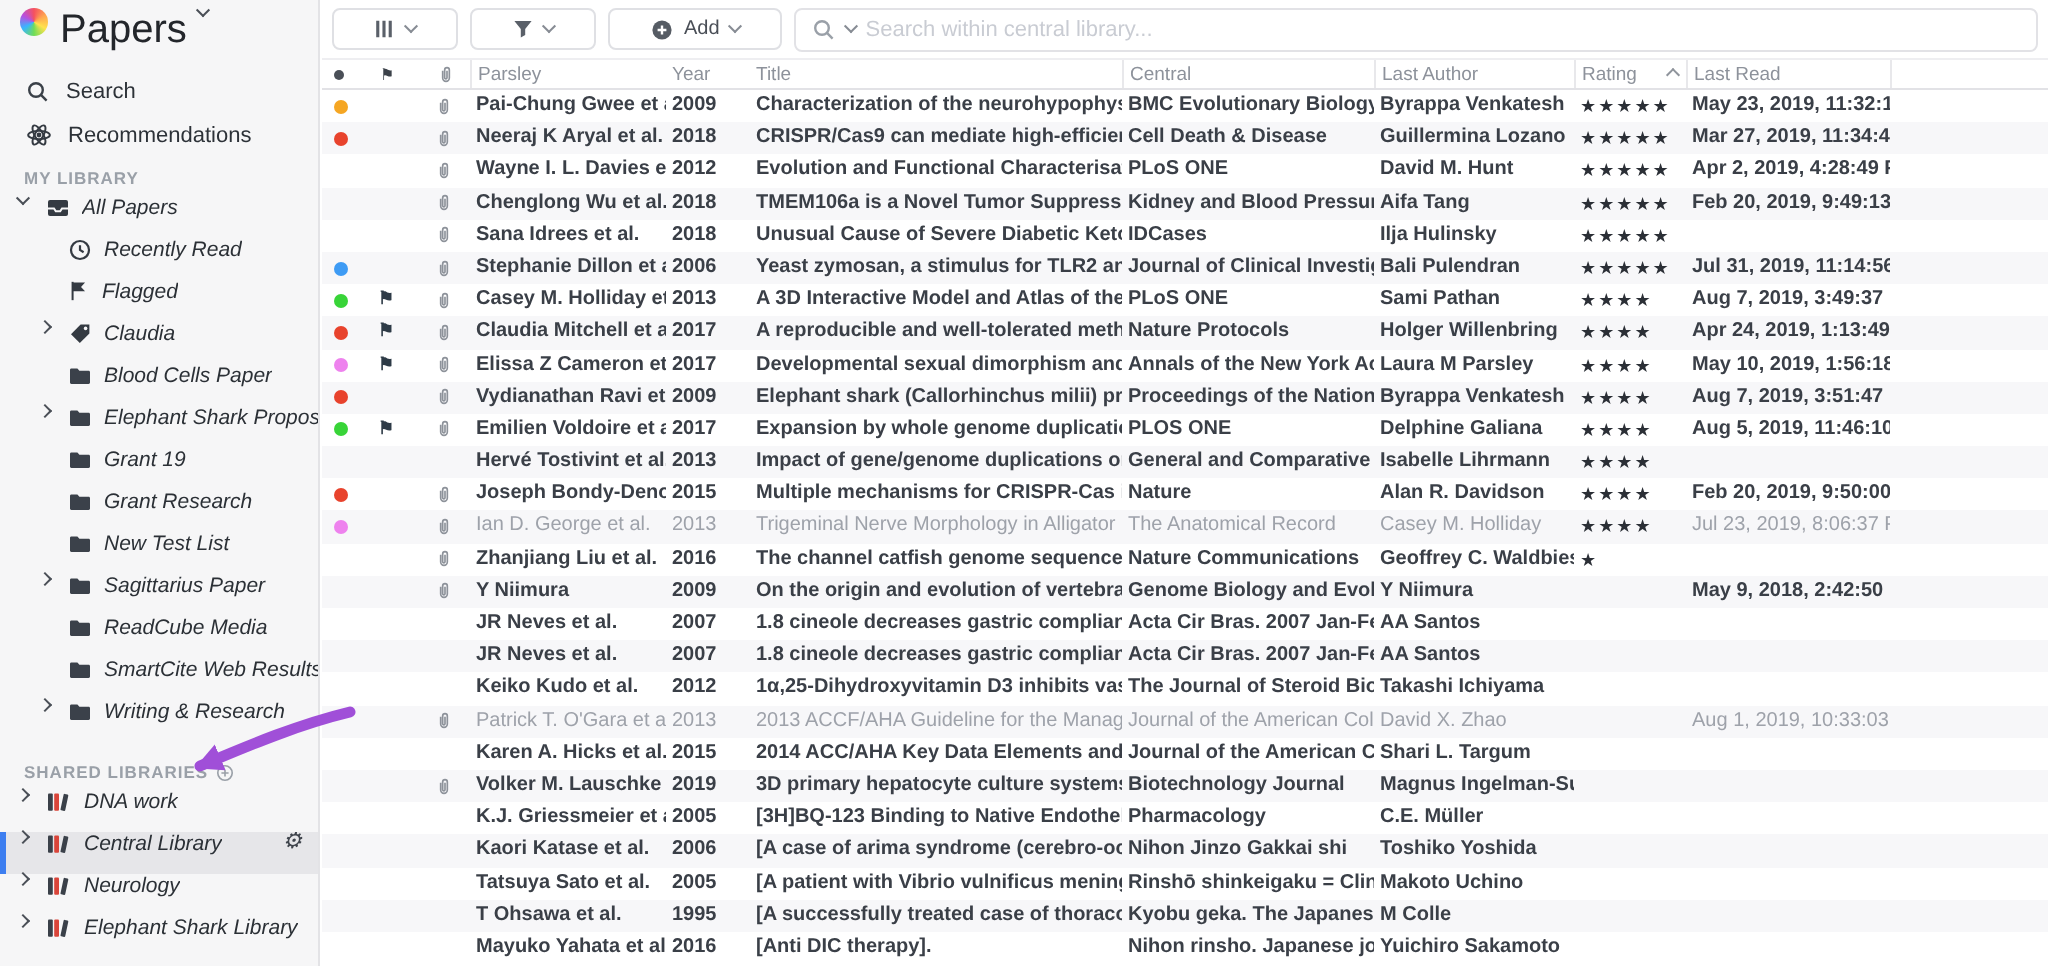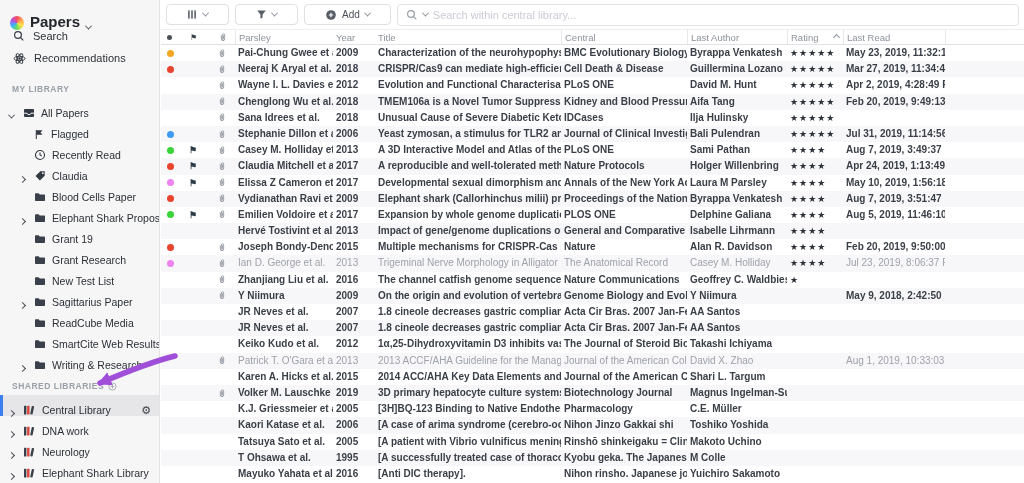--- a/index.html
+++ b/index.html
@@ -11,30 +11,30 @@
   
   .chev { display:inline-block; width:5px; height:5px;
           border-right:1.4px solid #878c94; border-bottom:1.4px solid #878c94;
           transform:rotate(45deg) translate(-1px,-1px); }
   .chev.right { transform:rotate(-45deg); }
   .chev.dark { border-color:#4a4f57; }
 
   
   .sidebar { position:absolute; left:0; top:0; width:160px; height:483px;
              background:#f6f6f7; border-right:1px solid #e3e3e6; }
-  .side-header { height:30px; display:flex; align-items:flex-end; gap:6px; padding:4px 0 0 10px;
-                 font-size:15px; font-weight:bold; color:#23262b; }
+  .side-header { height:30px; display:flex; align-items:flex-start; gap:6px; padding:4px 0 0 10px;
+                 font-size:20px; font-weight:normal; color:#23262b; }
   .logo { width:14px; height:14px; border-radius:50%;
           background:conic-gradient(#f5515f,#ffa751,#ffe24d,#6fdd57,#38b6ff,#b750e0,#f5515f); }
-  .nav-item { height:22px; display:flex; align-items:flex-start; gap:8px; padding-left:13px;
+  .nav-item { height:22px; display:flex; align-items:flex-end; gap:8px; padding-left:13px;
               font-size:11px; color:#2d3238; cursor:default; }
   .sec-label { display:flex; align-items:center; gap:4px; padding:10px 0 4px 12px;
                font-size:8.5px; font-weight:bold; letter-spacing:.5px; color:#9aa0a8; }
-  .tree-item { height:21px; display:flex; align-items:flex-end; gap:6px; padding-left:6px;
-               font-size:10.5px; color:#2b3036; position:relative; }
+  .tree-item { height:21px; display:flex; align-items:flex-start; gap:6px; padding-left:6px;
+               font-size:10.5px; color:#2b3036; position:relative;font-style:italic; }
   .tree-item.ind { padding-left:17px; }
   .chev-slot { width:11px; display:inline-flex; justify-content:center; flex:0 0 11px; }
   .tree-item .lbl, .nav-item .lbl { white-space:nowrap; overflow:hidden; }
   .tree-item.selected { background:#e6e6e9; box-shadow:inset 3px 0 0 #3d7ef0; }
   .gear { margin-left:auto; margin-right:8px; font-size:11px; color:#3f444c; line-height:1; }
 
   
   .main { position:absolute; left:161px; top:0; right:0; height:483px; background:#fff; }
   .toolbar { height:30px; display:flex; align-items:center; gap:6px; padding:0 5px;
              border-bottom:1px solid #eeeef1; }
@@ -124,36 +124,36 @@
           <svg width="12" height="12" viewBox="0 0 12 12">
             <rect x="1" y="2" width="10" height="8" rx="1" fill="#343a42"></rect>
             <path d="M1 6.2h3l.9 1.4h2.2L8 6.2h3" stroke="#f6f6f7" stroke-width="1" fill="none"></path>
           </svg>
         </span>
         <span class="lbl">All Papers</span>
       </div>
       <div class="tree-item ind">
         <span class="chev-slot"></span>
         <span class="icn">
+          <svg width="12" height="12" viewBox="0 0 12 12">
+            <circle cx="6" cy="6" r="4.5" fill="none" stroke="#343a42" stroke-width="1.1"></circle>
+            <path d="M6 3.6V6l1.8 1.1" stroke="#343a42" stroke-width="1.1" fill="none"></path>
+          </svg>
+        </span>
+        <span class="lbl">Recently Read</span>
+      </div>
+      <div class="tree-item ind">
+        <span class="chev-slot"></span>
+        <span class="icn">
           <svg width="11" height="11" viewBox="0 0 12 12">
             <path d="M2.5 1v10" stroke="#343a42" stroke-width="1.1"></path>
             <path d="M2.5 1.4h6.8L7.1 3.8l2.2 2.4H2.5z" fill="#343a42"></path>
           </svg>
         </span>
         <span class="lbl">Flagged</span>
-      </div>
-      <div class="tree-item ind">
-        <span class="chev-slot"></span>
-        <span class="icn">
-          <svg width="12" height="12" viewBox="0 0 12 12">
-            <circle cx="6" cy="6" r="4.5" fill="none" stroke="#343a42" stroke-width="1.1"></circle>
-            <path d="M6 3.6V6l1.8 1.1" stroke="#343a42" stroke-width="1.1" fill="none"></path>
-          </svg>
-        </span>
-        <span class="lbl">Recently Read</span>
       </div>
       <div class="tree-item ind">
         <span class="chev-slot">
           <span class="chev dark right"></span>
         </span>
         <span class="icn">
           <svg width="12" height="12" viewBox="0 0 12 12">
             <path d="M6.3 1.3h4.4v4.4L5.9 10.5 1.5 6.1z" fill="#343a42"></path>
             <circle cx="8.8" cy="3.2" r=".9" fill="#f6f6f7"></circle>
           </svg>
@@ -252,46 +252,46 @@
   <div class="sec-label">
     <span>SHARED LIBRARIES</span>
     <span class="icn">
         <svg width="9" height="9" viewBox="0 0 11 11">
           <circle cx="5.5" cy="5.5" r="4.4" fill="none" stroke="#9aa0a8" stroke-width="1"></circle>
           <path d="M5.5 3.3v4.4M3.3 5.5h4.4" stroke="#9aa0a8" stroke-width="1"></path>
         </svg>
       </span>
   </div>
   <div>
-      <div class="tree-item selected">
+      <div class="tree-item">
         <span class="chev-slot">
           <span class="chev dark right"></span>
         </span>
         <span class="icn">
           <svg width="13" height="12" viewBox="0 0 13 12">
             <rect x="1" y="1.8" width="2.4" height="8.6" rx=".5" fill="#3a4049"></rect>
             <rect x="4.1" y="1.8" width="2.4" height="8.6" rx=".5" fill="#d9453a"></rect>
             <rect x="8" y="2" width="2.4" height="8.4" rx=".5" transform="rotate(12 9.2 6.2)" fill="#3a4049"></rect>
           </svg>
         </span>
-        <span class="lbl">Central Library</span>
-        <span class="gear">⚙</span>
-      </div>
-      <div class="tree-item">
+        <span class="lbl">DNA work</span>
+      </div>
+      <div class="tree-item selected">
         <span class="chev-slot">
           <span class="chev dark right"></span>
         </span>
         <span class="icn">
           <svg width="13" height="12" viewBox="0 0 13 12">
             <rect x="1" y="1.8" width="2.4" height="8.6" rx=".5" fill="#3a4049"></rect>
             <rect x="4.1" y="1.8" width="2.4" height="8.6" rx=".5" fill="#d9453a"></rect>
             <rect x="8" y="2" width="2.4" height="8.4" rx=".5" transform="rotate(12 9.2 6.2)" fill="#3a4049"></rect>
           </svg>
         </span>
-        <span class="lbl">DNA work</span>
+        <span class="lbl">Central Library</span>
+        <span class="gear">⚙</span>
       </div>
       <div class="tree-item">
         <span class="chev-slot">
           <span class="chev dark right"></span>
         </span>
         <span class="icn">
           <svg width="13" height="12" viewBox="0 0 13 12">
             <rect x="1" y="1.8" width="2.4" height="8.6" rx=".5" fill="#3a4049"></rect>
             <rect x="4.1" y="1.8" width="2.4" height="8.6" rx=".5" fill="#d9453a"></rect>
             <rect x="8" y="2" width="2.4" height="8.4" rx=".5" transform="rotate(12 9.2 6.2)" fill="#3a4049"></rect>

